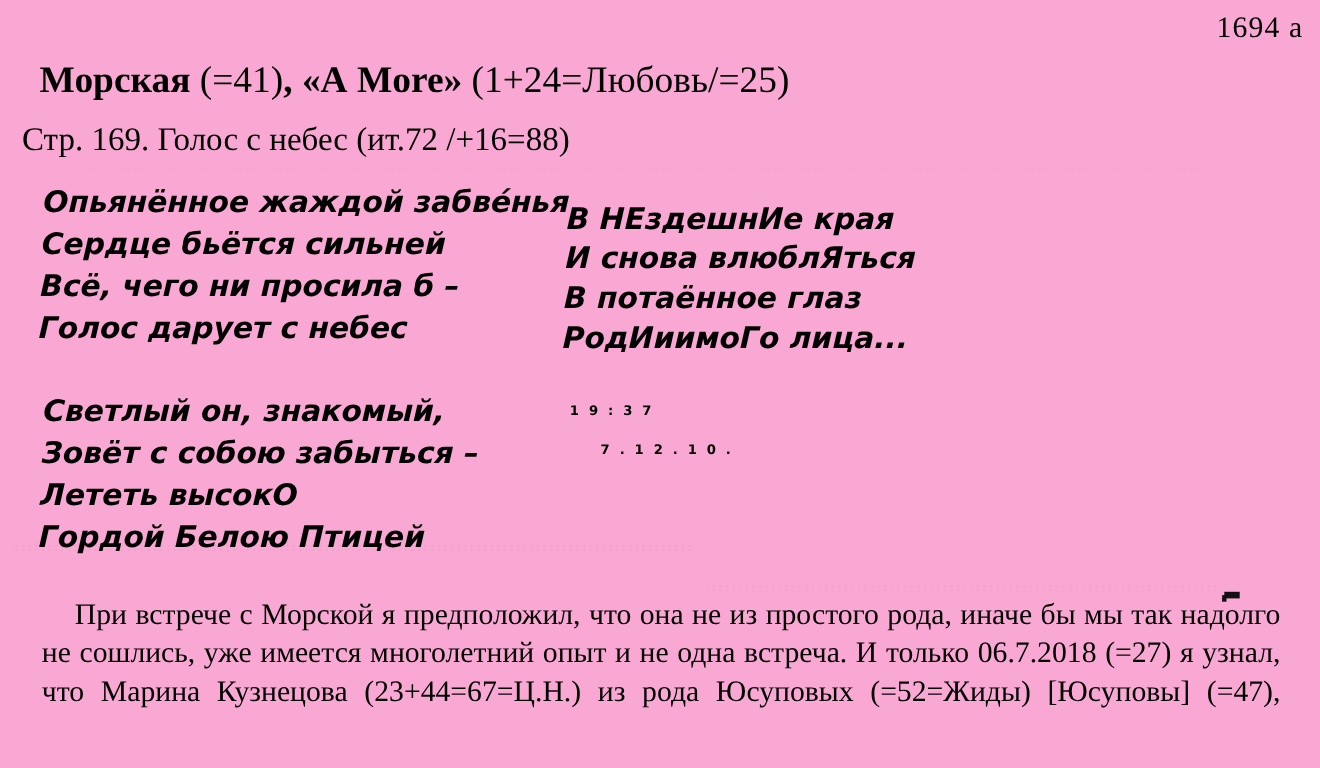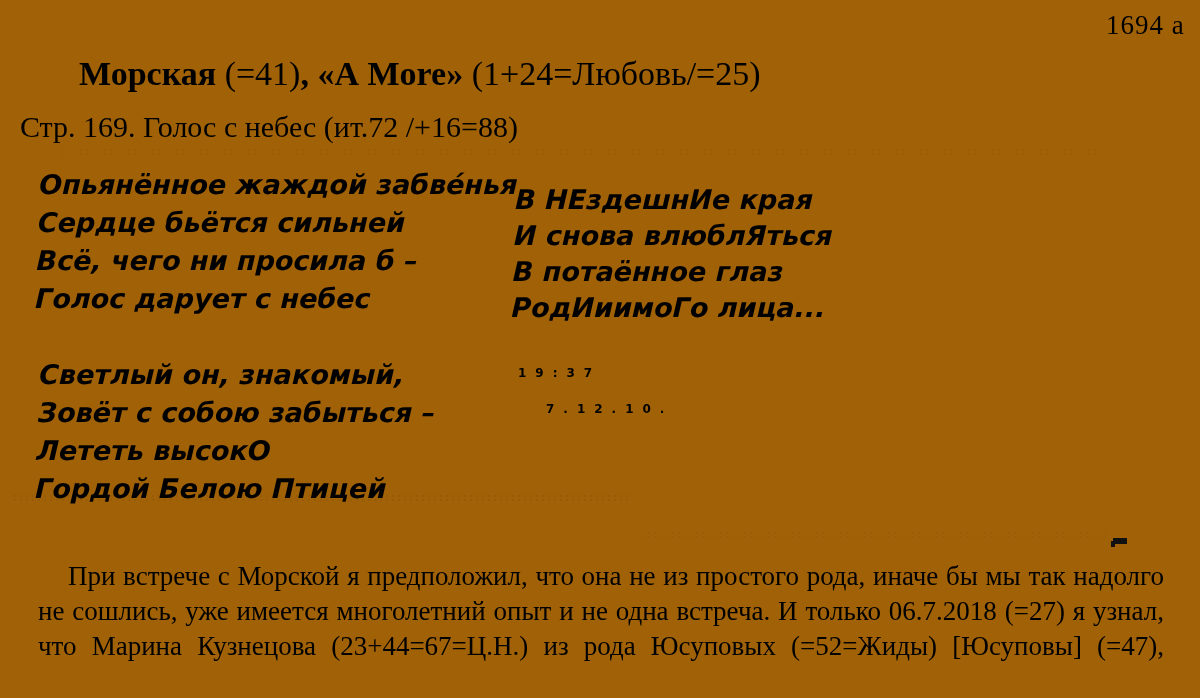--- a/index.html
+++ b/index.html
@@ -1,32 +1,32 @@
 <!DOCTYPE html>
 <html><head>
 <meta charset="utf-8">
 <style>
   html,body{margin:0;padding:0;background:#e8e8e8;}
   #canvas{
     position:relative;
     width:1200px;height:698px;
-    background:#a16207;
+    background:#f9a8d4;
     overflow:hidden;
     font-family:"Liberation Serif", serif;
     color:#000;
   }
   .abs{position:absolute;}
   
   .page-number{
     top:10px;left:1106px;
     font-size:27px;letter-spacing:1px;
   }
   .title{
     top:55px;left:36px;
-    font-size:34px;white-space:nowrap;margin-left:43px;
+    font-size:34px;white-space:nowrap;
   }
   .title .b{font-weight:bold;}
   .subtitle{
     top:110px;left:20px;
     font-size:30px;white-space:nowrap;
   }
   
   .hand{
     font-family:"DejaVu Sans", sans-serif;
     font-style:italic;
@@ -42,21 +42,21 @@
     font-family:"DejaVu Sans", sans-serif;
     font-weight:bold;
     font-size:12px;
     letter-spacing:9px;
     white-space:nowrap;
   }
   .stamp-time{top:366px;left:518px;}
   .stamp-date{top:402px;left:546px;}
   
   .paragraph{
-    top:559px;left:38px;width:1126px;
+    top:541px;left:38px;width:1126px;
     font-size:27px;line-height:35px;
   }
   .par-line{
     text-align:justify;
     text-align-last:justify;
     white-space:normal;
   }
   .par-line.indent{padding-left:30px;}
   .par-line.last{text-align-last:left;}
   

